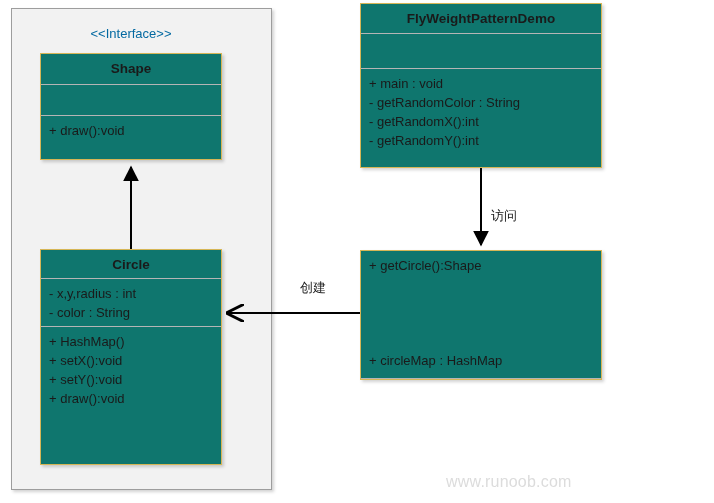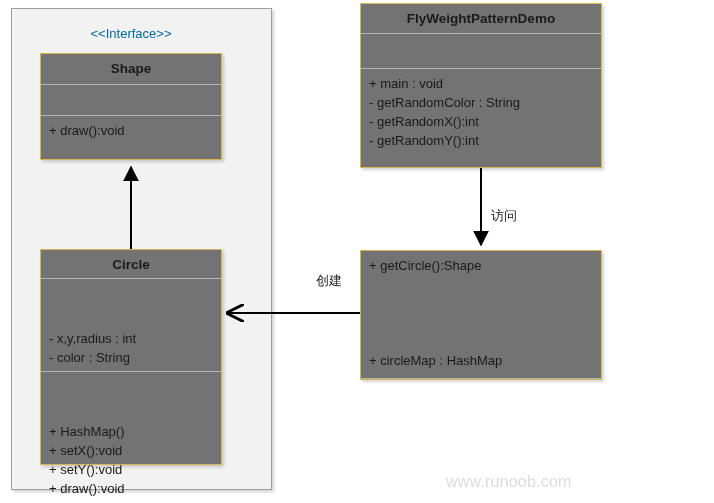--- a/index.html
+++ b/index.html
@@ -25,21 +25,21 @@
     height: 482px;
     background: #f2f2f2;
     border: 1px solid #9d9d9d;
     box-sizing: border-box;
     box-shadow: 2px 2px 3px rgba(0,0,0,0.18);
   }
 
   
   .uml-class {
     position: absolute;
-    background: #737373;
+    background: #0f766e;
     border: 1px solid #d6b656;
     box-sizing: border-box;
     box-shadow: 2px 2px 3px rgba(0,0,0,0.18);
     display: flex;
     flex-direction: column;
   }
   .uml-title {
     text-align: center;
     font-weight: bold;
     font-size: 13.5px;
@@ -113,21 +113,21 @@
   <div class="stereotype" style="left:40px; top:26px;">&lt;&lt;Interface&gt;&gt;</div>
 
   <div class="uml-class" style="left:40px; top:53px; width:182px; height:107px;">
     <div class="uml-title" style="height:31px;">Shape</div>
     <div class="uml-compartment empty" style="height:31px;"></div>
     <div class="uml-compartment last">
       <div class="uml-member">+ draw():void</div>
     </div>
   </div>
 
-  <div class="uml-class" style="left:40px; top:249px; width:182px; height:216px;gap:45px;">
+  <div class="uml-class" style="left:40px; top:249px; width:182px; height:216px;">
     <div class="uml-title" style="height:29px;">Circle</div>
     <div class="uml-compartment" style="height:48px;">
       <div class="uml-member">- x,y,radius : int</div>
       <div class="uml-member">- color : String</div>
     </div>
     <div class="uml-compartment last">
       <div class="uml-member">+ HashMap()</div>
       <div class="uml-member">+ setX():void</div>
       <div class="uml-member">+ setY():void</div>
       <div class="uml-member">+ draw():void</div>
@@ -172,17 +172,17 @@
 
      ShapeFactory : 访问 (arrow points down) --&gt;
     <line x1="481" y1="168" x2="481" y2="245" stroke="#000000" stroke-width="2" marker-end="url(#arrow-triangle)"></line>
 
      Circle : 创建 (arrow points left) --&gt;
     <line x1="360" y1="313" x2="228" y2="313" stroke="#000000" stroke-width="2" marker-end="url(#arrow-open)"></line>
   </svg>
 
   <div class="edge-label" style="left:491px; top:207px;">访问</div>
 
-  <div class="edge-label" style="left:300px; top:272px;margin-left:16px;">创建</div>
+  <div class="edge-label" style="left:300px; top:279px;">创建</div>
 
   <div class="watermark" style="left:446px; top:473px;">www.runoob.com</div>
 
 </div>
 
 </body></html>

